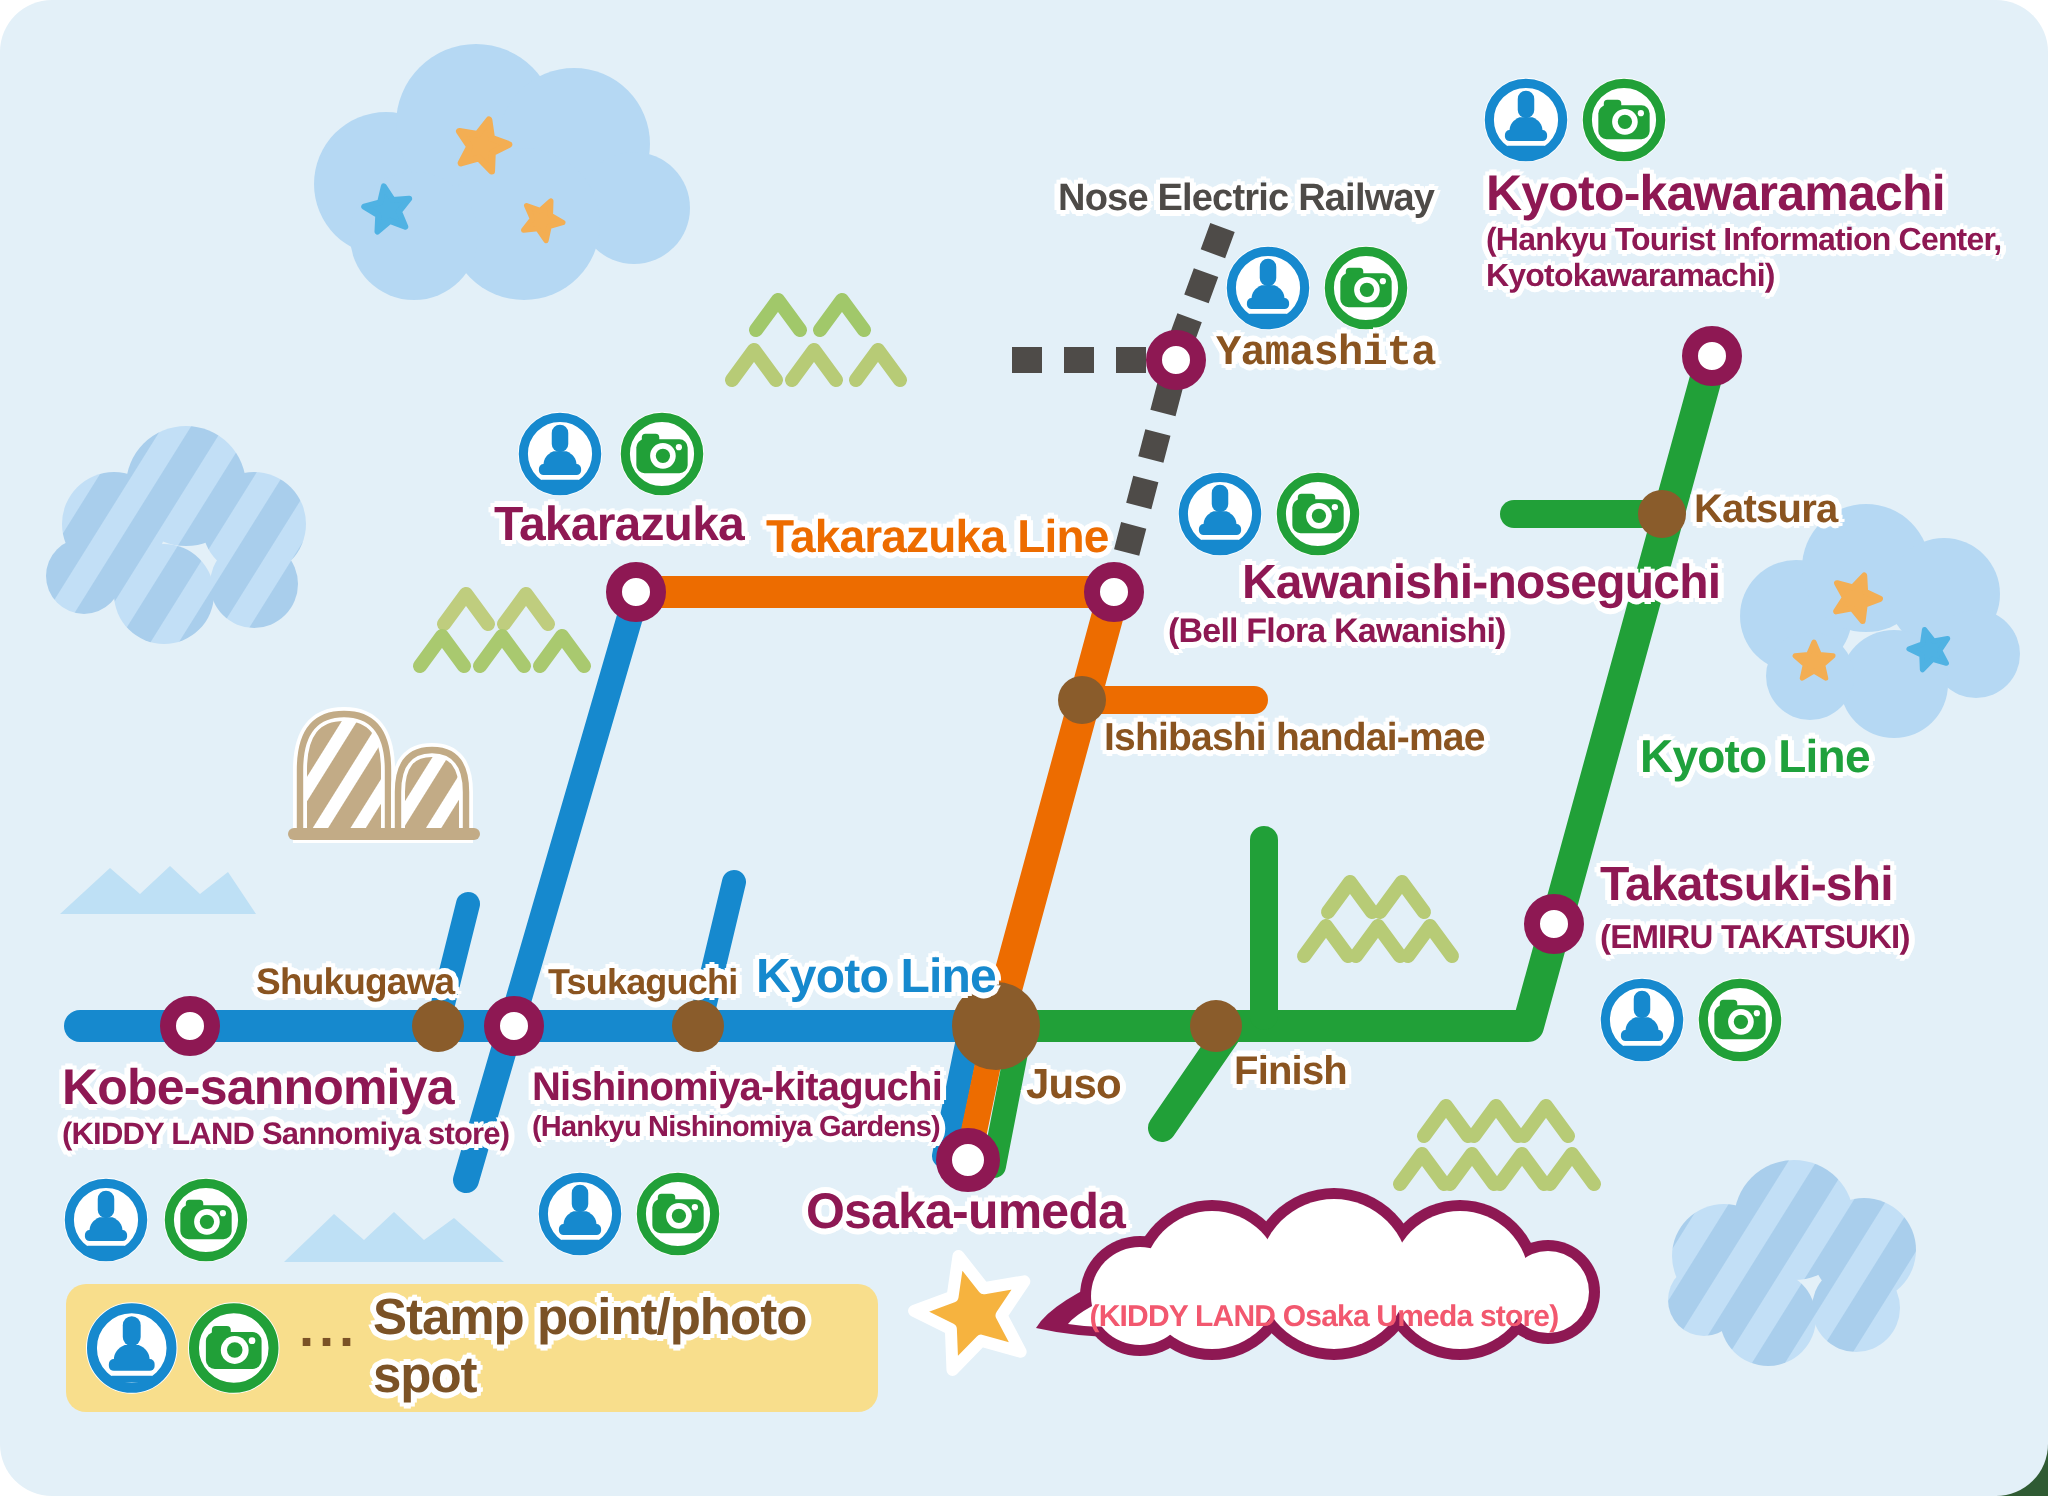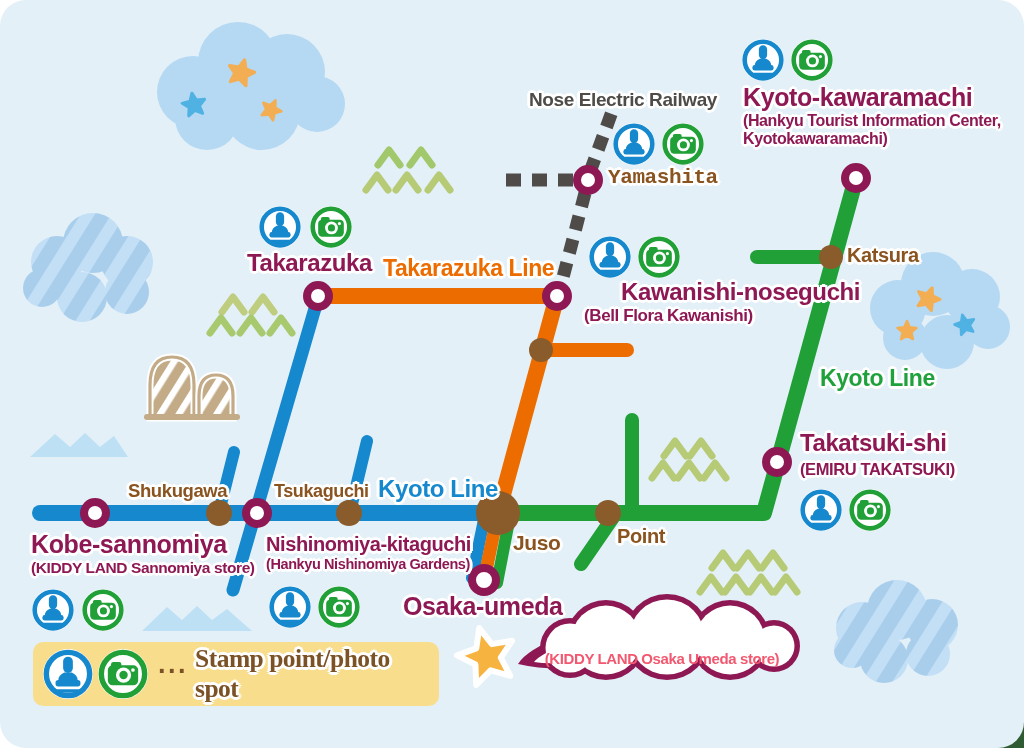--- a/index.html
+++ b/index.html
@@ -18,21 +18,21 @@
   .orange{color:#ED6C00;}
   .blue{color:#1689CE;}
   .green{color:#1FA13C;}
   .pink{color:#F2586F;}
 
   .legend-box{position:absolute;left:33px;top:642px;width:406px;height:64px;background:#F8DE8C;
       border-radius:10px;display:flex;align-items:center;gap:3px;padding-left:9px;box-sizing:border-box;z-index:6;}
   .legend-box .dots{color:#7B5226;font-weight:bold;font-size:27px;letter-spacing:1px;margin:0 4px 6px 6px;}
   .legend-box .legend-text{color:#7B5226;font-weight:bold;font-size:25.5px;letter-spacing:-0.5px;
       text-shadow:-3px 0 0 #fff,3px 0 0 #fff,0 -3px 0 #fff,0 3px 0 #fff,
-      -2px -2px 0 #fff,2px -2px 0 #fff,-2px 2px 0 #fff,2px 2px 0 #fff;font-family:Liberation Serif, serif;}
+      -2px -2px 0 #fff,2px -2px 0 #fff,-2px 2px 0 #fff,2px 2px 0 #fff;}
 
   .finish-title{position:absolute;left:556px;top:612px;width:212px;text-align:center;
       font-weight:bold;font-size:33px;letter-spacing:-0.5px;z-index:6;}
   .finish-sub{position:absolute;left:540px;top:650px;width:244px;text-align:center;
       font-weight:bold;font-size:15px;letter-spacing:-0.4px;z-index:6;}
 </style>
 </head>
 <body>
 
 <div class="stage">
@@ -276,31 +276,32 @@
     <div class="lbl maroon ol" style="left:743px;top:85px;font-size:25px;">Kyoto-kawaramachi</div>
     <div class="lbl maroon ol" style="left:743px;top:113px;font-size:16px;">(Hankyu Tourist Information Center,</div>
     <div class="lbl maroon ol" style="left:743px;top:131px;font-size:16px;">Kyotokawaramachi)</div>
 
     <div class="lbl maroon ol" style="left:247px;top:251px;font-size:24px;">Takarazuka</div>
     <div class="lbl orange ol" style="left:383px;top:257px;font-size:23px;">Takarazuka Line</div>
 
     <div class="lbl maroon ol" style="left:583px;top:280px;font-size:24px;margin-left:38px;">Kawanishi-noseguchi</div>
     <div class="lbl maroon ol" style="left:584px;top:307px;font-size:17px;">(Bell Flora Kawanishi)</div>
 
+    <div class="lbl brown ol" style="left:552px;top:360px;font-size:19.5px;">Ishibashi handai-mae</div>
     <div class="lbl brown ol" style="left:847px;top:245px;font-size:20px;">Katsura</div>
     <div class="lbl green ol" style="left:820px;top:367px;font-size:23px;">Kyoto Line</div>
 
     <div class="lbl maroon ol" style="left:800px;top:431px;font-size:24px;">Takatsuki-shi</div>
     <div class="lbl maroon ol" style="left:800px;top:461px;font-size:16.5px;">(EMIRU TAKATSUKI)</div>
 
     <div class="lbl brown ol" style="left:128px;top:482px;font-size:18.5px;">Shukugawa</div>
     <div class="lbl brown ol" style="left:274px;top:482px;font-size:18px;">Tsukaguchi</div>
     <div class="lbl blue ol" style="left:378px;top:477px;font-size:24px;">Kyoto Line</div>
     <div class="lbl brown ol" style="left:513px;top:532px;font-size:21px;">Juso</div>
-    <div class="lbl brown ol" style="left:617px;top:526px;font-size:20px;">Point</div>
+    <div class="lbl brown ol" style="left:617px;top:526px;font-size:20px;">Finish</div>
 
     <div class="lbl maroon ol" style="left:31px;top:532px;font-size:25px;">Kobe-sannomiya</div>
     <div class="lbl maroon ol" style="left:31px;top:560px;font-size:15.5px;">(KIDDY LAND Sannomiya store)</div>
 
     <div class="lbl maroon ol" style="left:266px;top:534px;font-size:20px;">Nishinomiya-kitaguchi</div>
     <div class="lbl maroon ol" style="left:266px;top:557px;font-size:14.5px;">(Hankyu Nishinomiya Gardens)</div>
 
     <div class="lbl maroon ol" style="left:403px;top:594px;font-size:25px;">Osaka-umeda</div>
 
     <div class="finish-sub pink">(KIDDY LAND Osaka Umeda store)</div>

